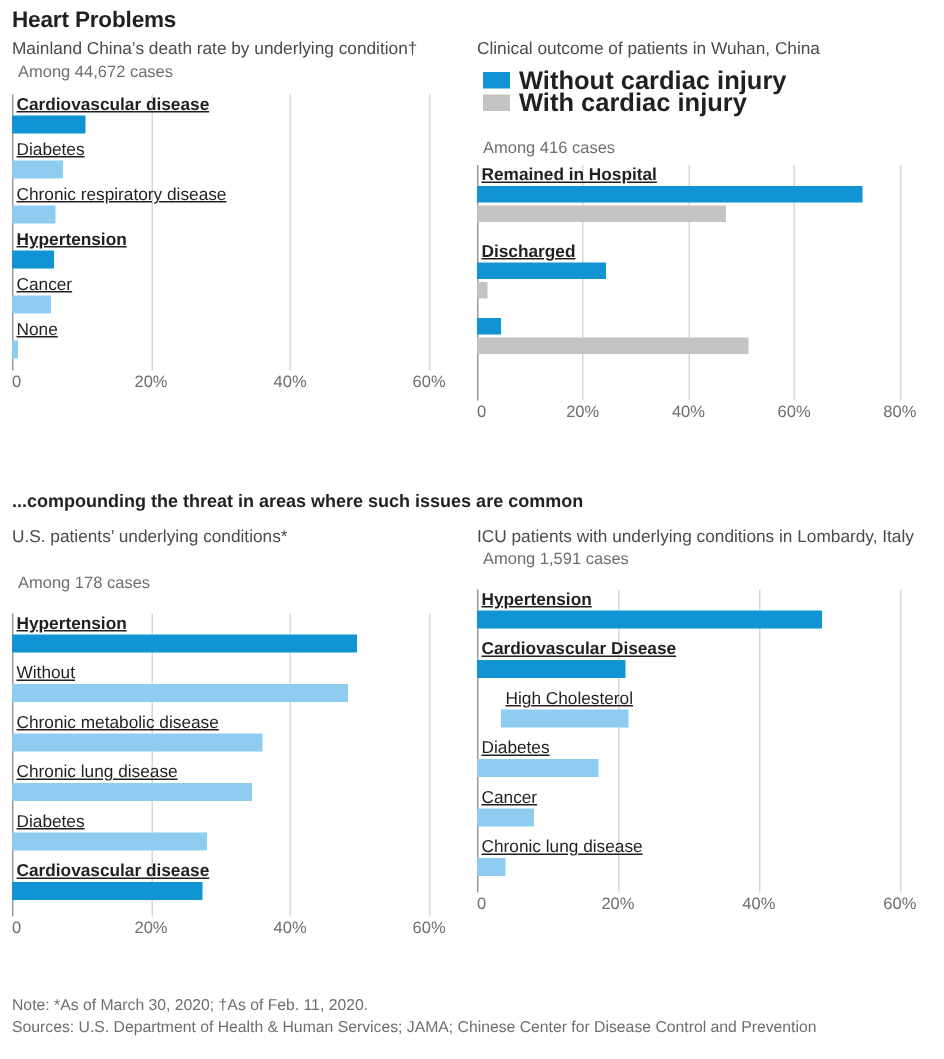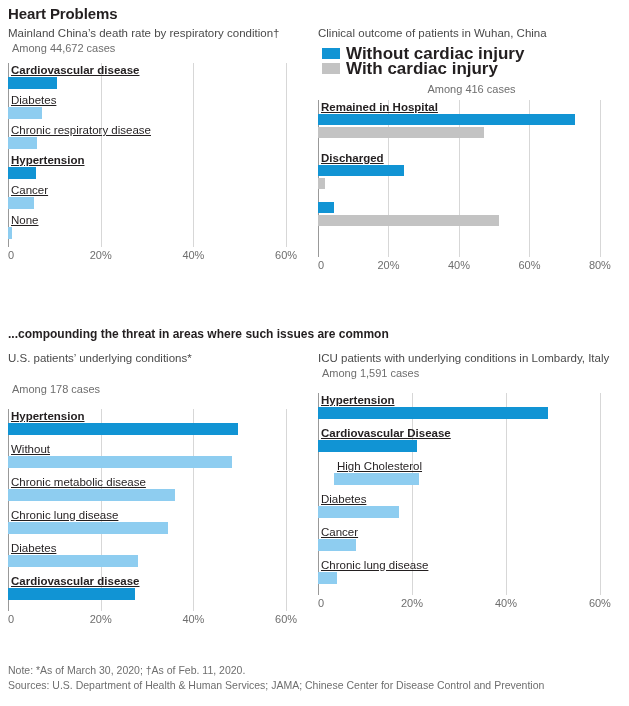--- a/index.html
+++ b/index.html
@@ -90,21 +90,21 @@
   }
 </style>
 </head>
 <body>
 
 <div class="page">
 
   <div class="main-title">Heart Problems</div>
 
   <div class="col col-left" id="chart0-host" style="top:26px;">
-    <div class="subtitle">Mainland China’s death rate by respiratory condition†</div>
+    <div class="subtitle">Mainland China’s death rate by underlying condition†</div>
     <div class="among">Among 44,672 cases</div>
     <div class="chart" id="chart0" style="margin-top: 8px;">
         <div class="plot" style="width: 292px; height: 184px;">
           <div class="gridlines">
             <div class="gridline zero" style="left: 0px;"></div>
             <div class="gridline" style="left: 92.6984px;"></div>
             <div class="gridline" style="left: 185.397px;"></div>
             <div class="gridline" style="left: 278.095px;"></div>
           </div>
           <div class="rows">
@@ -160,21 +160,21 @@
     <div class="legend" id="legend1">
         <div class="legend-row">
           <span class="legend-swatch" style="background: rgb(17, 148, 212);"></span>
           <span class="legend-label">Without cardiac injury</span>
         </div>
         <div class="legend-row">
           <span class="legend-swatch" style="background: rgb(195, 195, 195);"></span>
           <span class="legend-label">With cardiac injury</span>
         </div>
       </div>
-    <div class="among" style="margin-top:6px;text-align:center;">Among 416 cases</div>
+    <div class="among" style="margin-top:16px;">Among 416 cases</div>
     <div class="chart" id="chart1" style="margin-top: 4px;">
         <div class="plot" style="width: 296px; height: 157px;">
           <div class="gridlines">
             <div class="gridline zero" style="left: 0px;"></div>
             <div class="gridline" style="left: 70.4762px;"></div>
             <div class="gridline" style="left: 140.952px;"></div>
             <div class="gridline" style="left: 211.429px;"></div>
             <div class="gridline" style="left: 281.905px;"></div>
           </div>
           <div class="rows">

